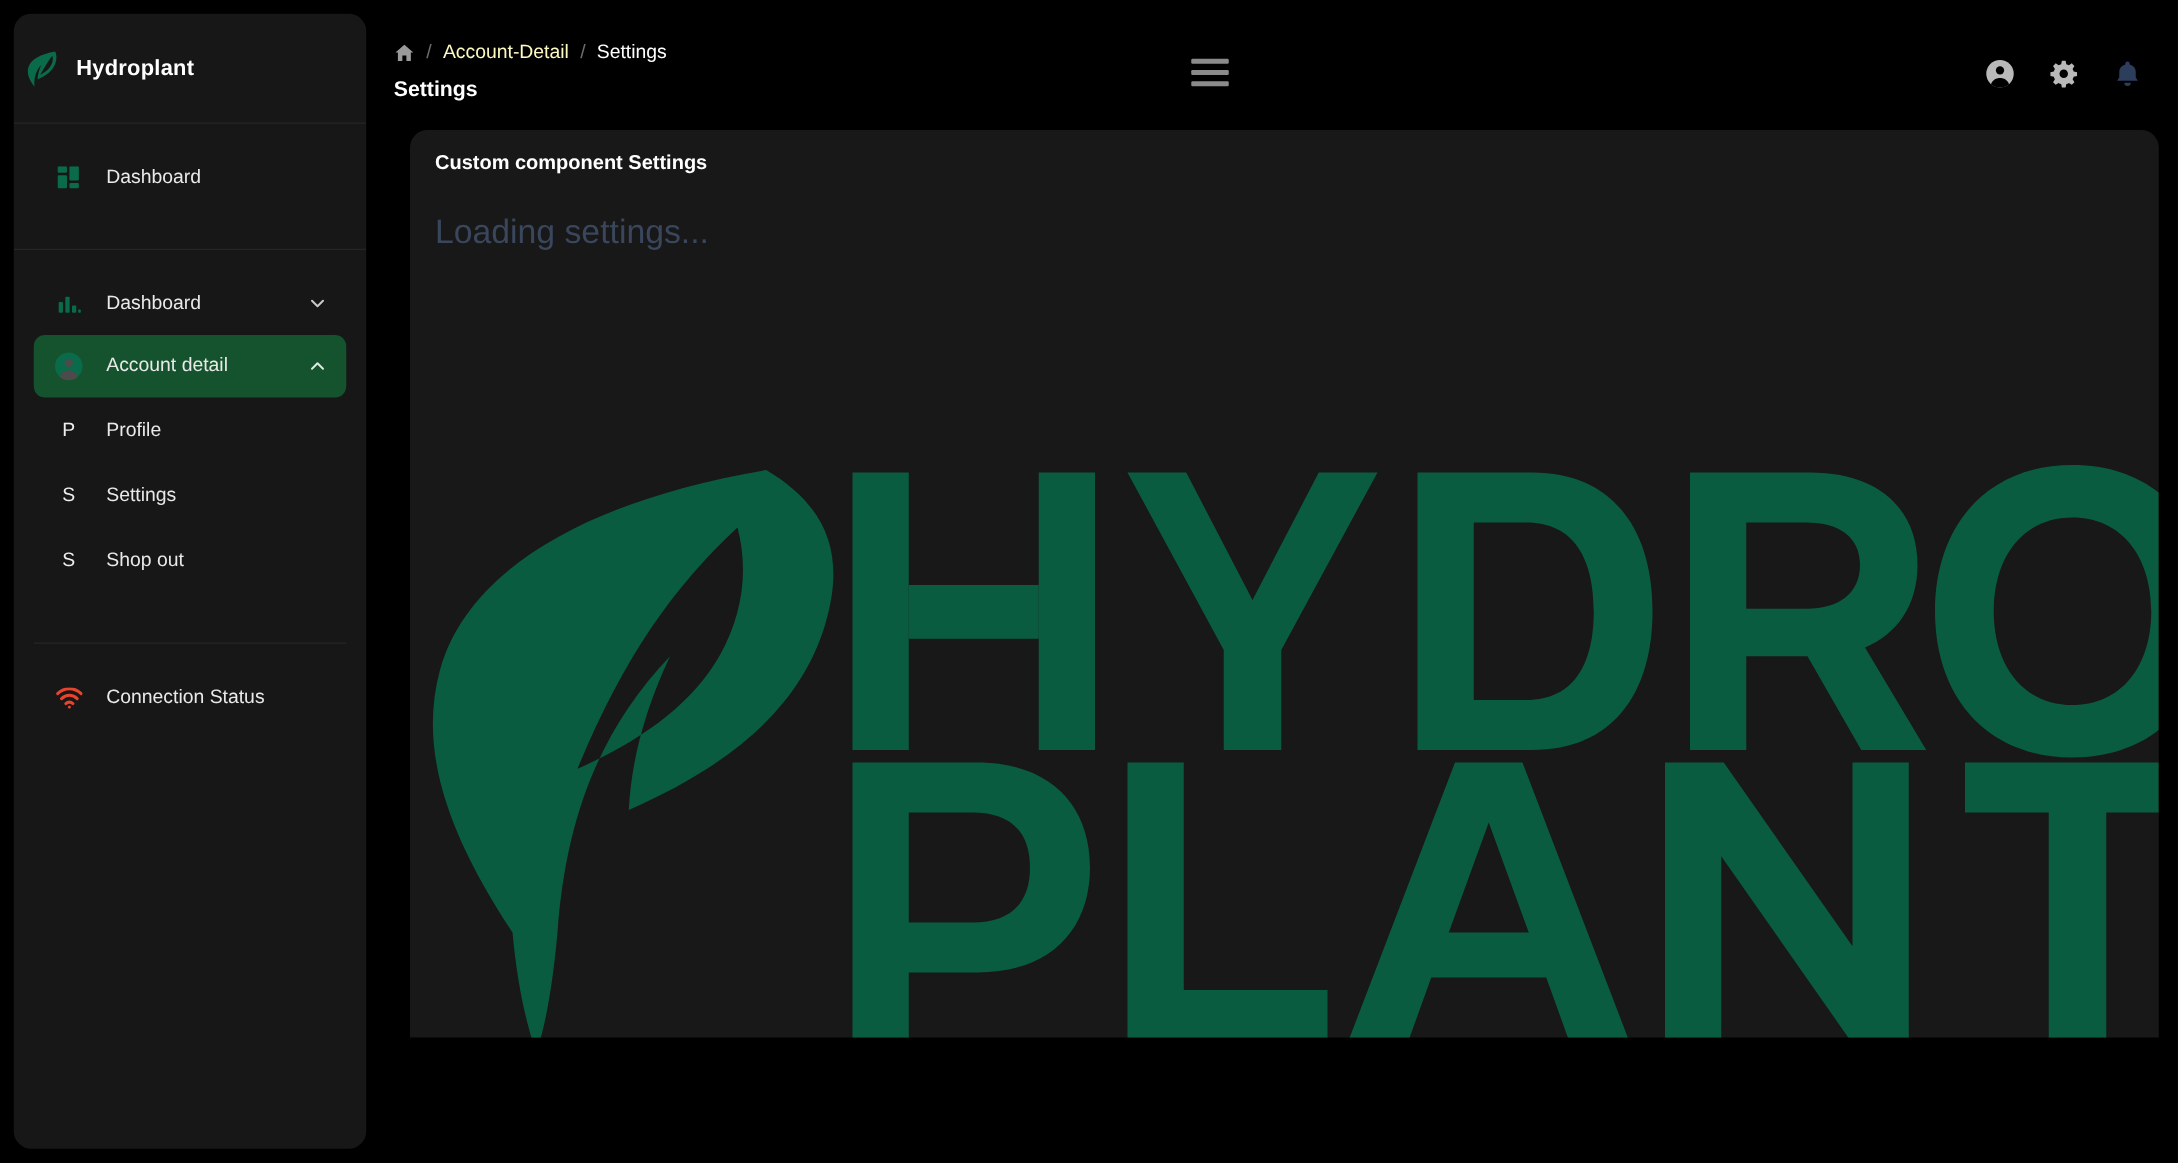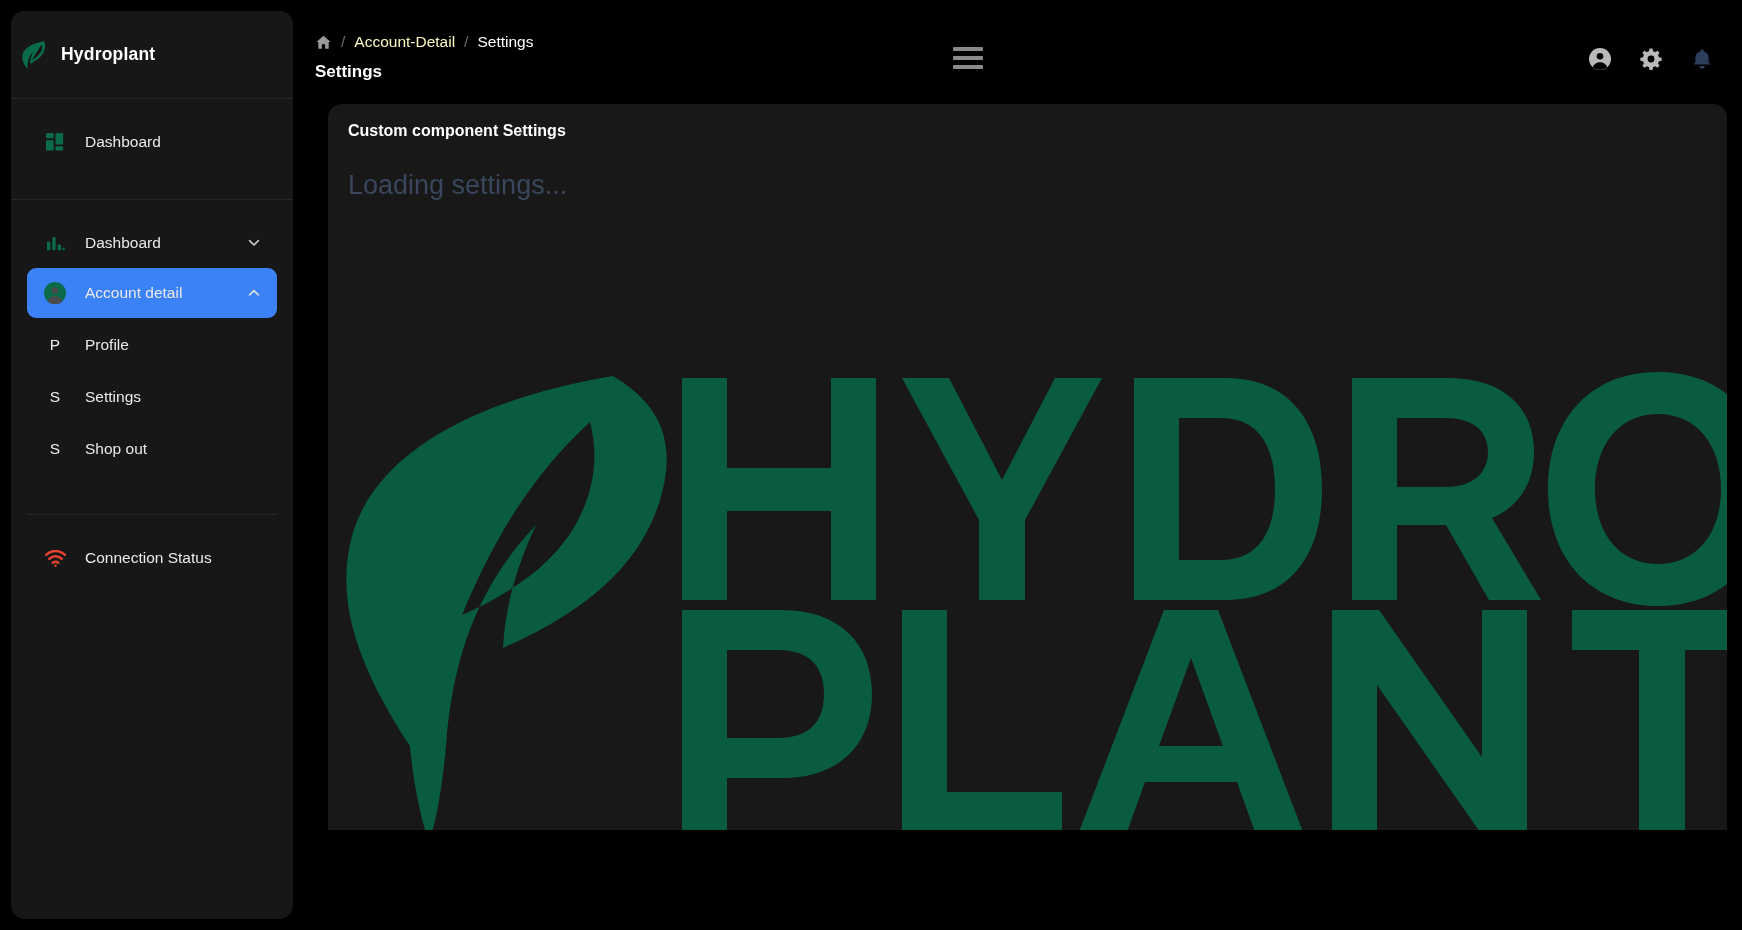--- a/index.html
+++ b/index.html
@@ -65,21 +65,21 @@
     display: flex;
     align-items: center;
     justify-content: center;
     margin-right: 16px;
   }
   .sb-item .sb-label { flex: 1 1 auto; white-space: nowrap; }
   .sb-item .sb-chev {
     width: 18px; height: 18px; flex: 0 0 18px;
     display: flex; align-items: center; justify-content: center;
   }
-  .sb-item.active { background: #3b82f6; }
+  .sb-item.active { background: #14532d; }
 
   .sb-sub {
     display: flex;
     align-items: center;
     height: 50px;
     margin: 2px 16px;
     padding: 0 14px;
     border-radius: 9px;
     color: #e9e9e9;
     font-size: 15.5px;

